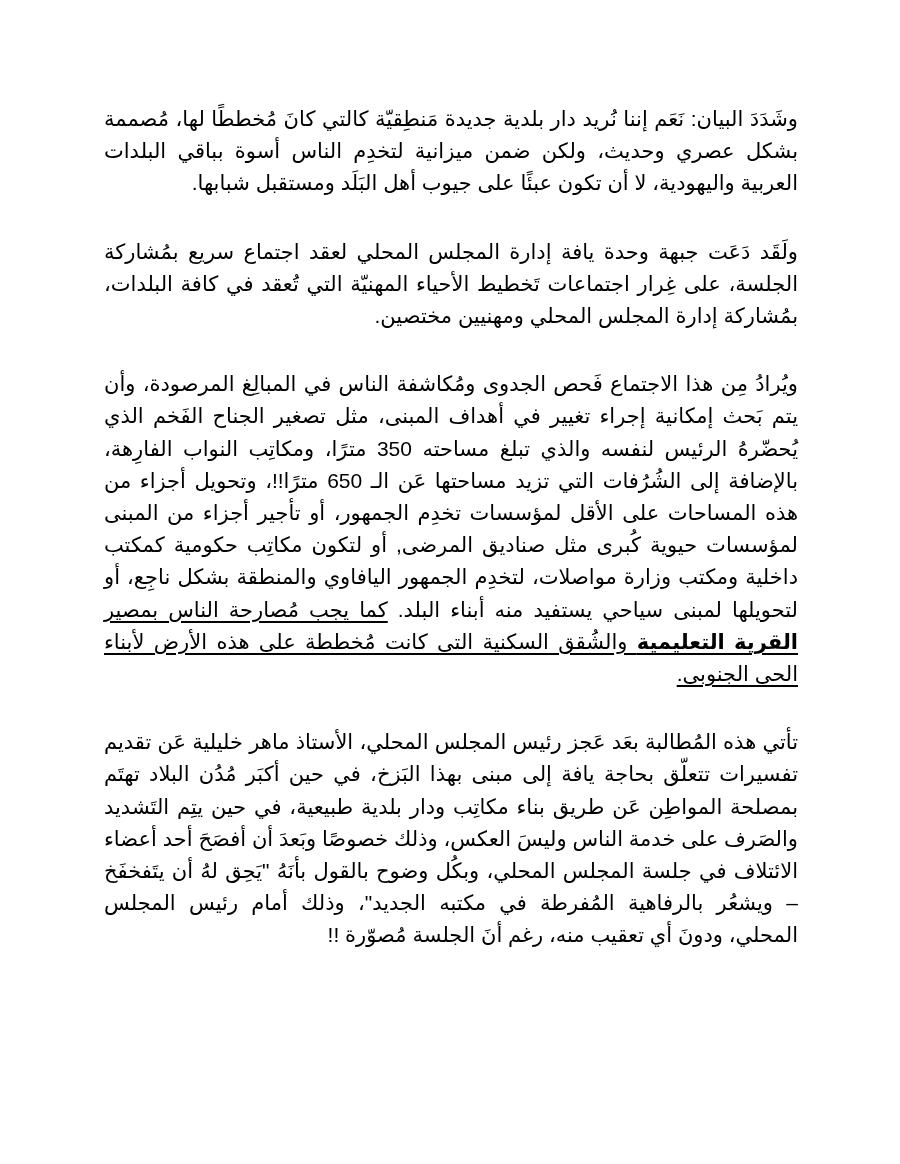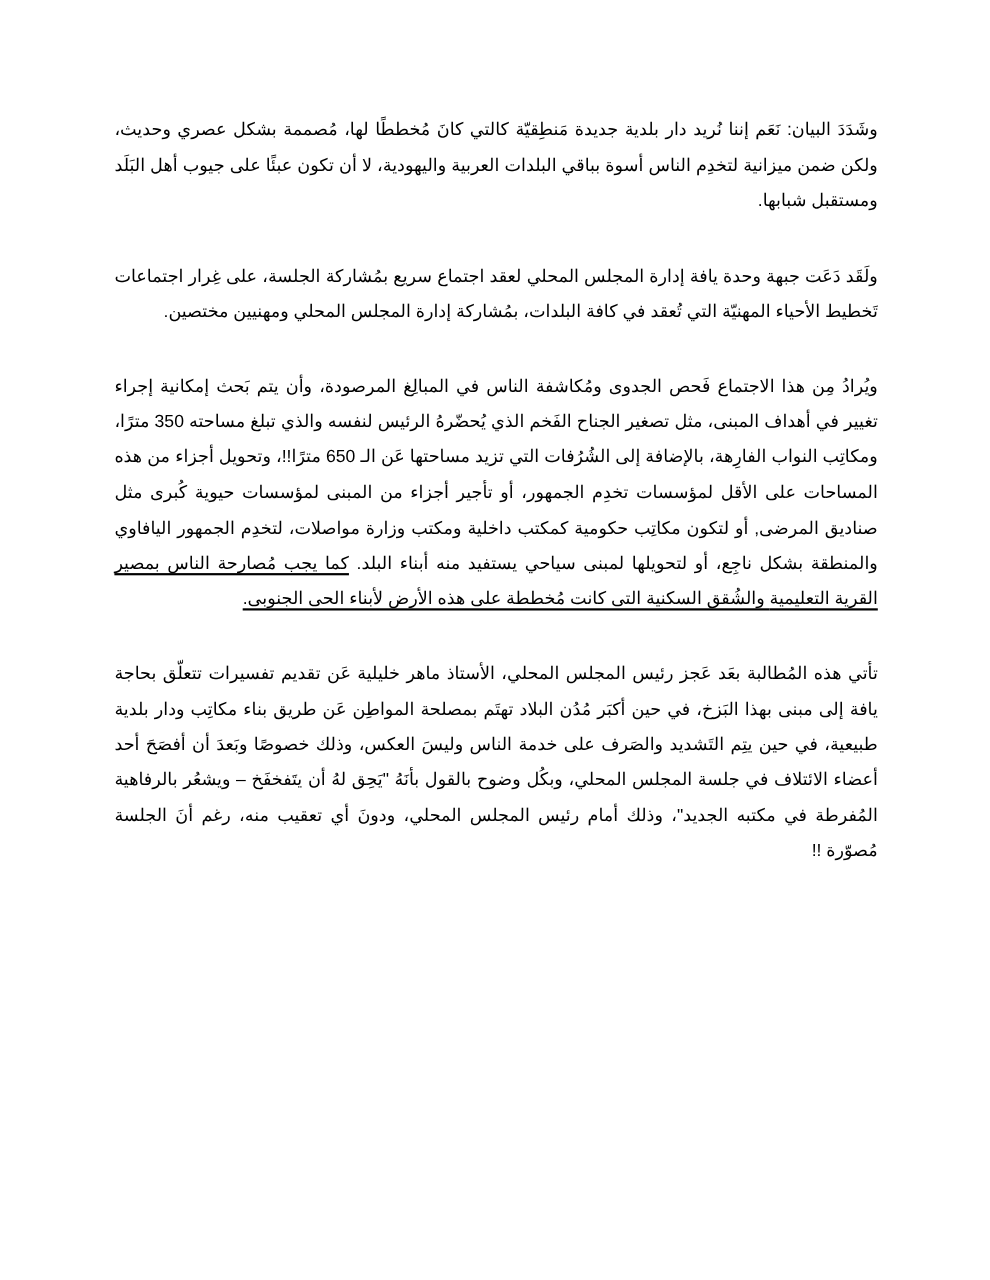--- a/index.html
+++ b/index.html
@@ -13,36 +13,36 @@
       position: relative;
       overflow: hidden;
     }
     .page {
       position: absolute;
       left: 104px;
       top: 103px;
       width: 694px;
       direction: rtl;
       font-family: "Liberation Sans", "DejaVu Sans", sans-serif;
-      font-size: 16px;
+      font-size: 21px;
       line-height: 32.2px;
       color: #000000;
       text-align: justify;
       text-align-last: right;
     }
     .para {
       margin: 0 0 36px 0;
     }
     .u {
       text-decoration: underline;
       text-decoration-thickness: 2px;
       text-underline-offset: 4px;
     }
     .b {
-      font-weight: normal;
+      font-weight: bold;
     }
   </style>
 </head>
 <body>
 
 <div class="page">
   <p class="para">وشَدَدَ البيان: نَعَم إننا نُريد دار بلدية جديدة مَنطِقيّة كالتي كانَ مُخططًا لها، مُصممة بشكل عصري وحديث، ولكن ضمن ميزانية لتخدِم الناس أسوة بباقي البلدات العربية واليهودية، لا أن تكون عبئًا على جيوب أهل البَلَد ومستقبل شبابها.</p>
   <p class="para">ولَقَد دَعَت جبهة وحدة يافة إدارة المجلس المحلي لعقد اجتماع سريع بمُشاركة الجلسة، على غِرار اجتماعات تَخطيط الأحياء المهنيّة التي تُعقد في كافة البلدات، بمُشاركة إدارة المجلس المحلي ومهنيين مختصين.</p>
   <p class="para"><span>ويُرادُ مِن هذا الاجتماع فَحص الجدوى ومُكاشفة الناس في المبالِغ المرصودة، وأن يتم بَحث إمكانية إجراء تغيير في أهداف المبنى، مثل تصغير الجناح الفَخم الذي يُحضّرهُ الرئيس لنفسه والذي تبلغ مساحته 350 مترًا، ومكاتِب النواب الفارِهة، بالإضافة إلى الشُرُفات التي تزيد مساحتها عَن الـ 650 مترًا!!، وتحويل أجزاء من هذه المساحات على الأقل لمؤسسات تخدِم الجمهور، أو تأجير أجزاء من المبنى لمؤسسات حيوية كُبرى مثل صناديق المرضى, أو لتكون مكاتِب حكومية كمكتب داخلية ومكتب وزارة مواصلات، لتخدِم الجمهور اليافاوي والمنطقة بشكل ناجِع، أو لتحويلها لمبنى سياحي يستفيد منه أبناء البلد. </span><span class="u"><span>كما يجب مُصارحة الناس بمصير </span><span class="b">القرية التعليمية</span><span> والشُقق السكنية التى كانت مُخططة على هذه الأرض لأبناء الحى الجنوبى.</span></span></p>
   <p class="para">تأتي هذه المُطالبة بعَد عَجز رئيس المجلس المحلي، الأستاذ ماهر خليلية عَن تقديم تفسيرات تتعلّق بحاجة يافة إلى مبنى بهذا البَزخ، في حين أكبَر مُدُن البلاد تهتَم بمصلحة المواطِن عَن طريق بناء مكاتِب ودار بلدية طبيعية، في حين يتِم التَشديد والصَرف على خدمة الناس وليسَ العكس، وذلك خصوصًا وبَعدَ أن أفصَحَ أحد أعضاء الائتلاف في جلسة المجلس المحلي، وبكُل وضوح بالقول بأنَهُ "يَحِق لهُ أن يتَفخفَخ – ويشعُر بالرفاهية المُفرطة في مكتبه الجديد"، وذلك أمام رئيس المجلس المحلي، ودونَ أي تعقيب منه، رغم أنَ الجلسة مُصوّرة !!</p>

